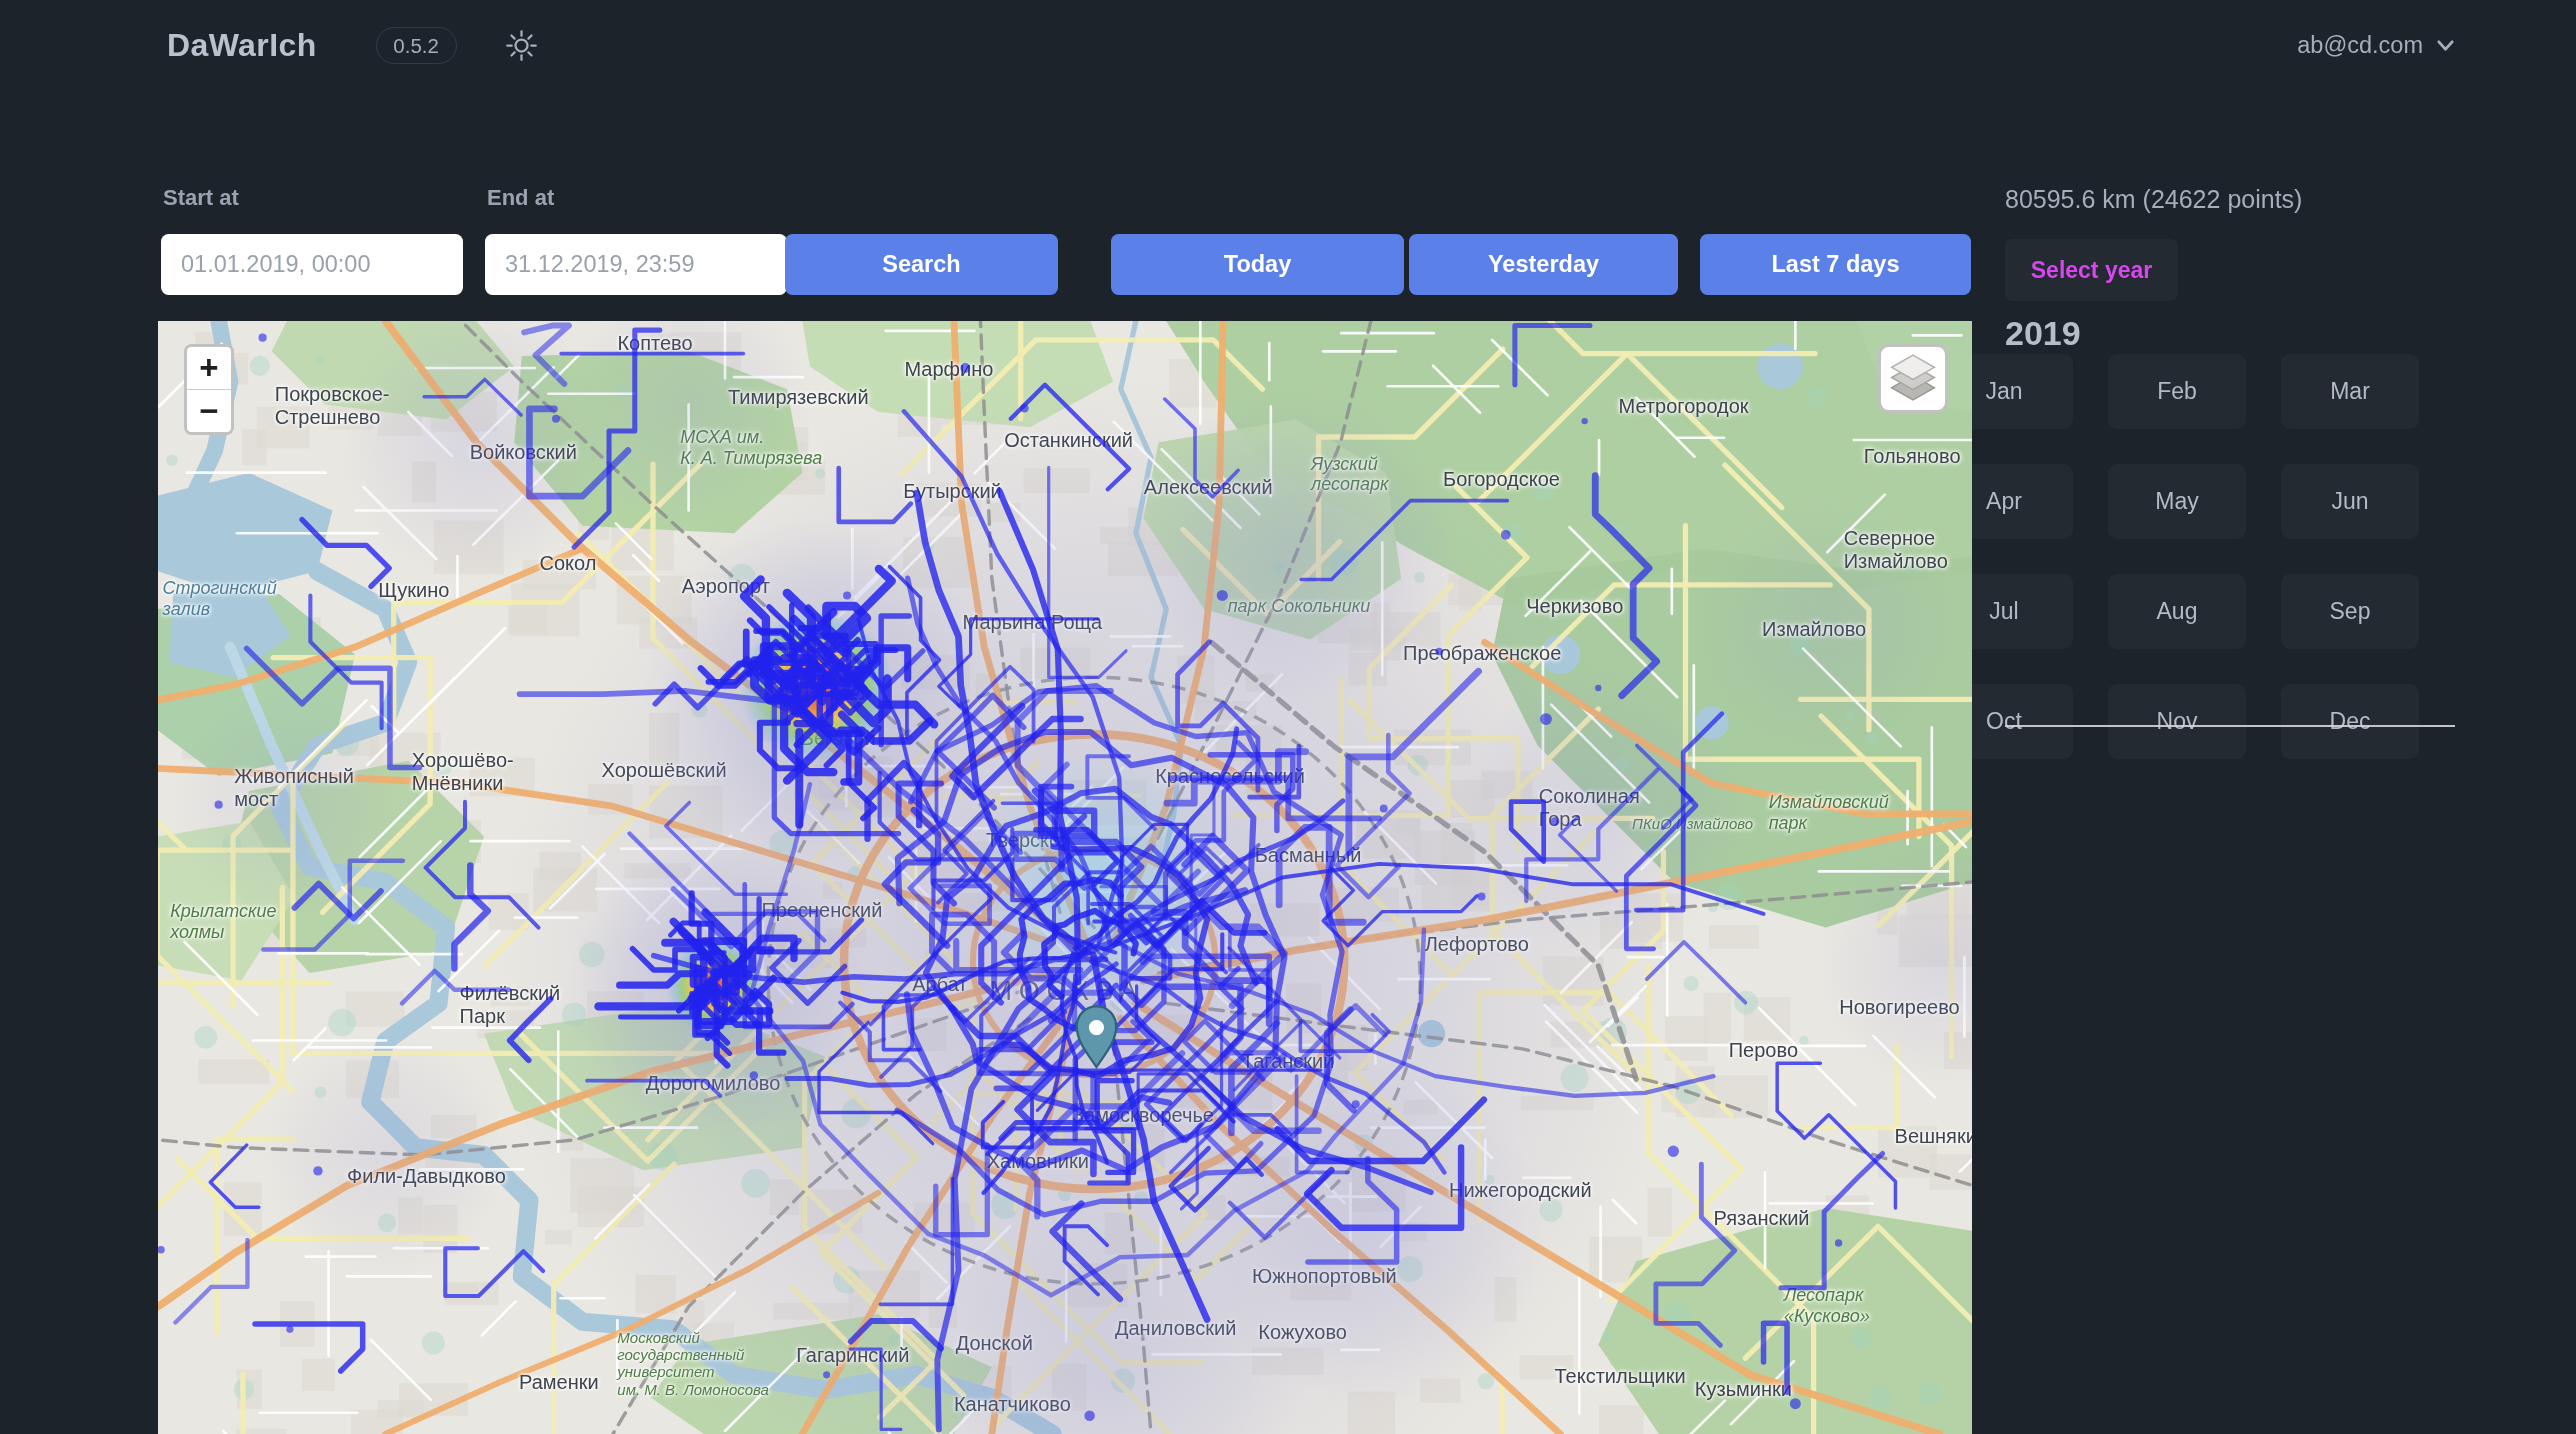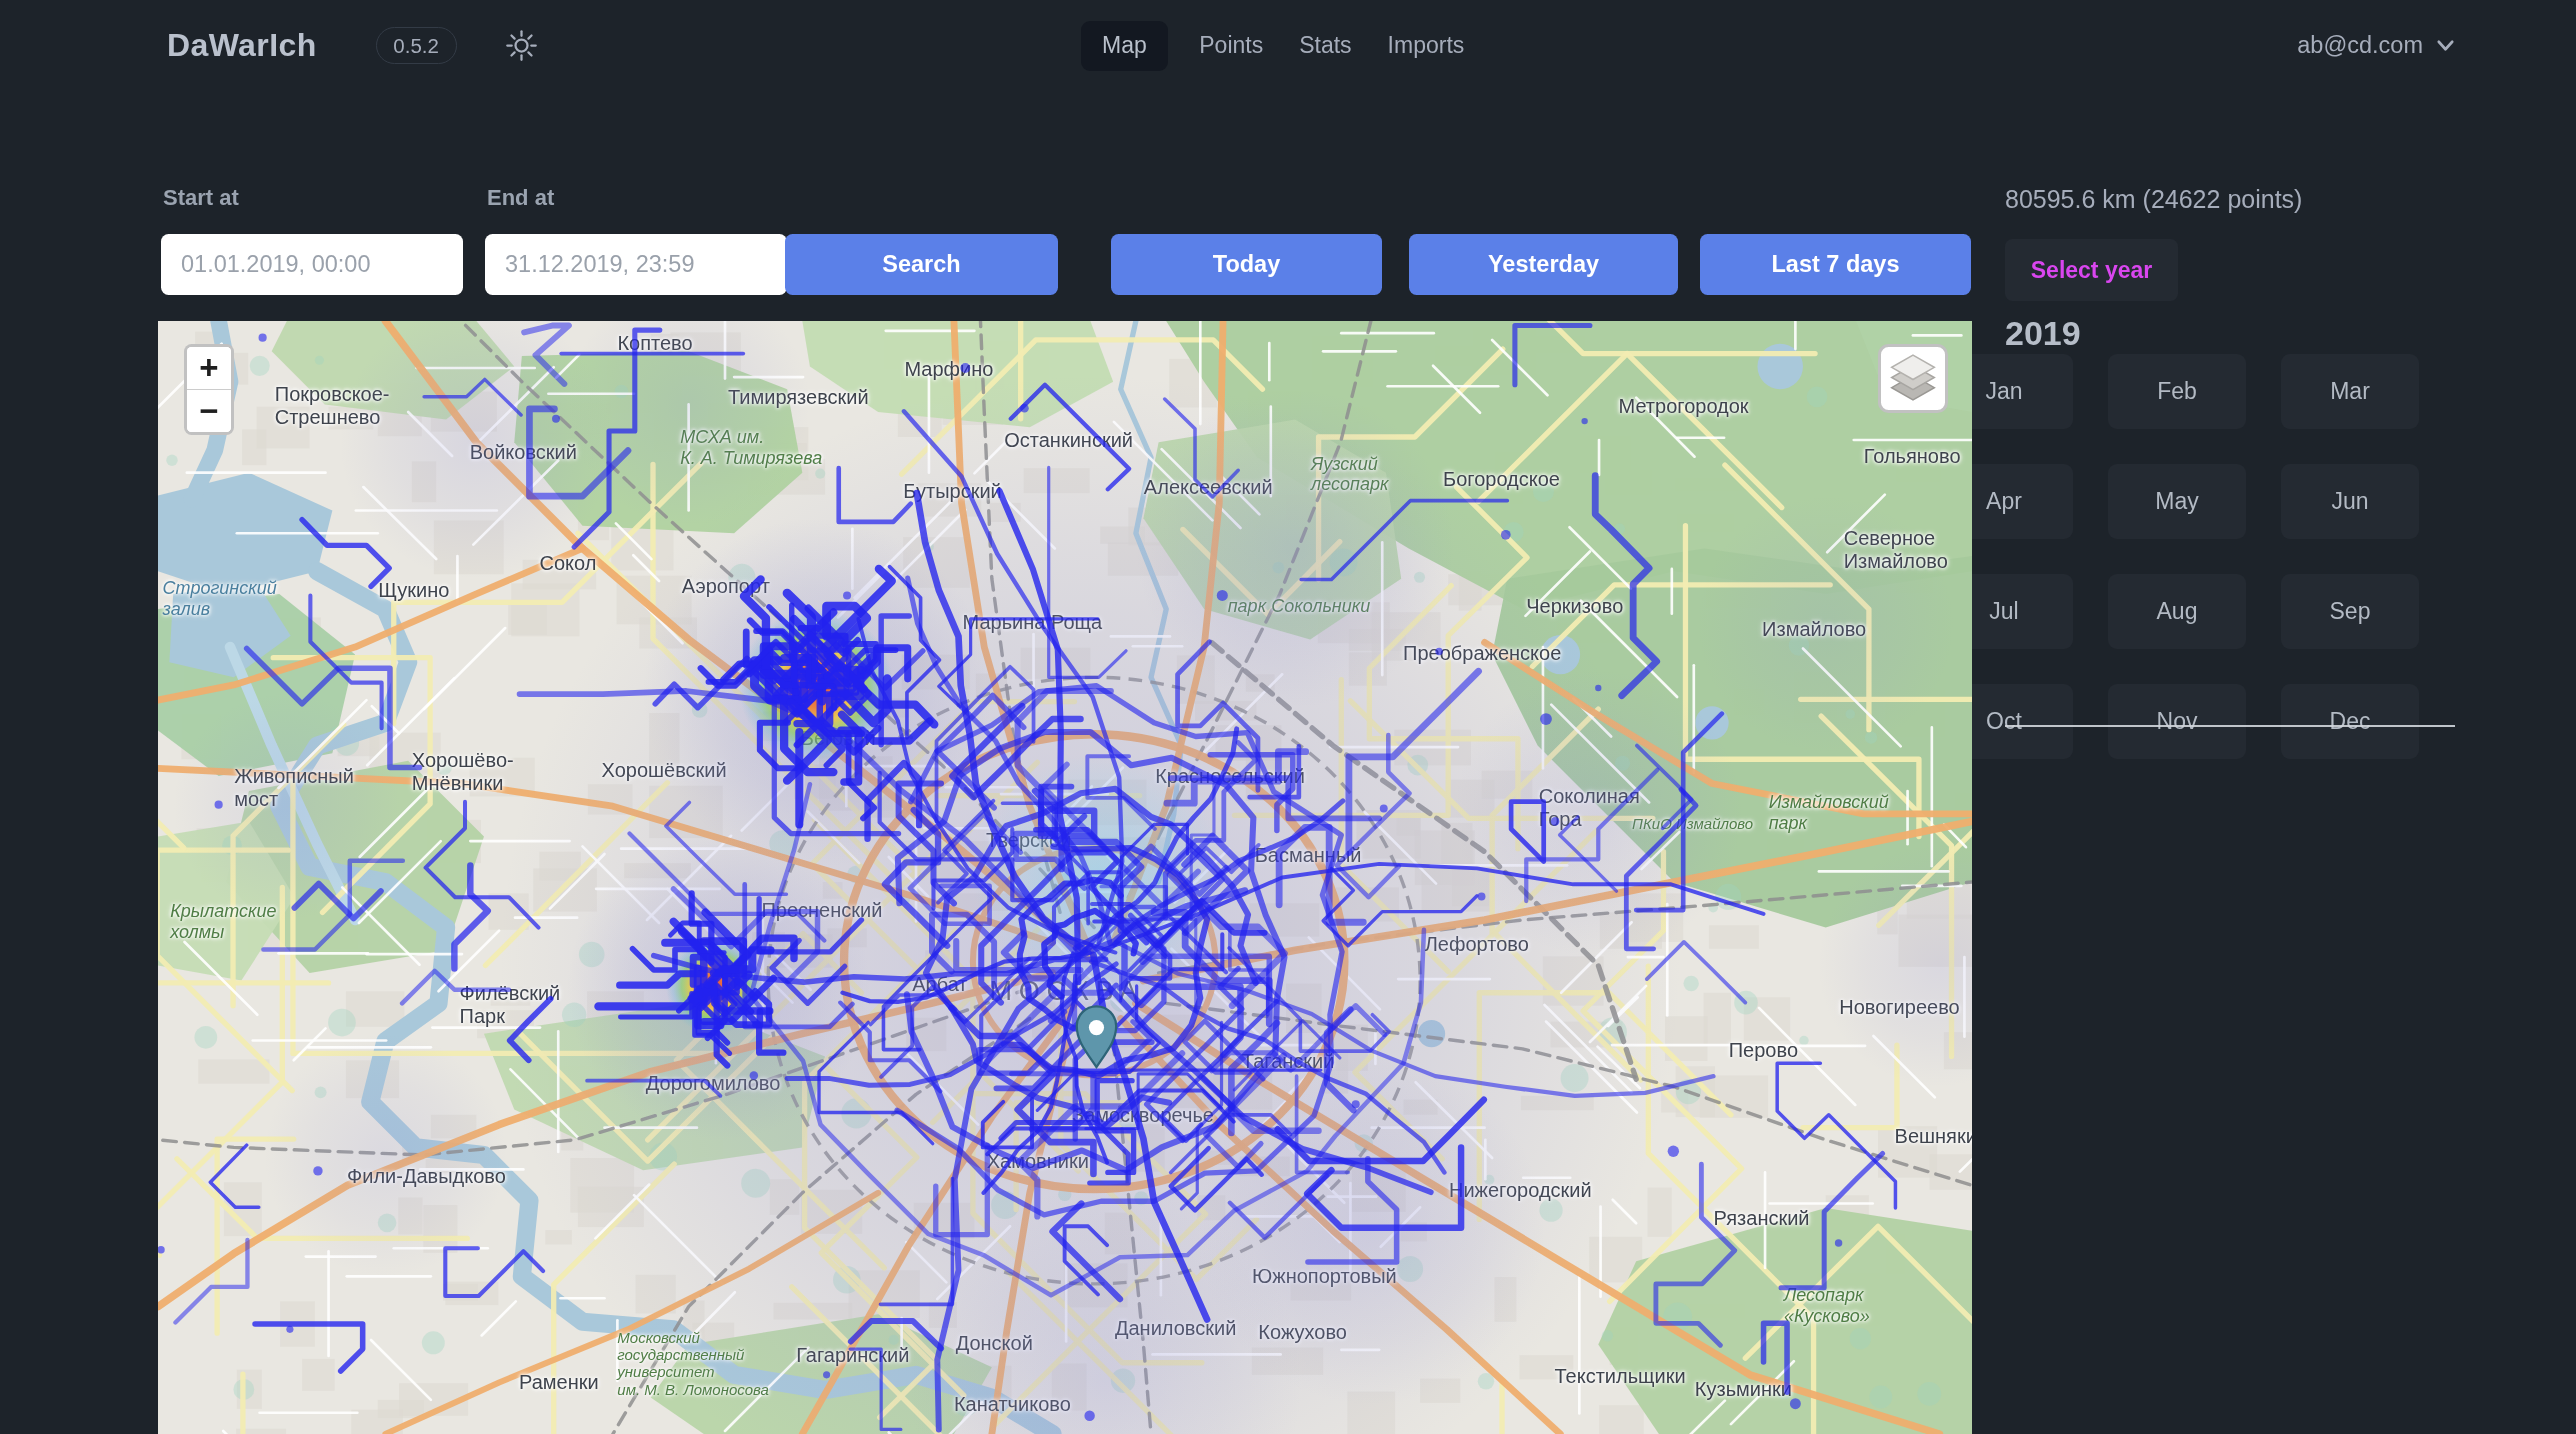--- a/index.html
+++ b/index.html
@@ -66,40 +66,34 @@
       <line x1="22" y1="3" x2="22" y2="9"></line>
         <line x1="22" y1="35" x2="22" y2="41"></line>
       <line x1="3" y1="22" x2="9" y2="22"></line>
         <line x1="35" y1="22" x2="41" y2="22"></line>
       <line x1="8.6" y1="8.6" x2="12.8" y2="12.8"></line>
         <line x1="31.2" y1="31.2" x2="35.4" y2="35.4"></line>
       <line x1="8.6" y1="35.4" x2="12.8" y2="31.2"></line>
         <line x1="31.2" y1="12.8" x2="35.4" y2="8.6"></line>
     </svg>
   </div>
-  <div class="tabs">
-    <div class="tab active">Map</div>
-    <div class="tab">Points</div>
-    <div class="tab">Stats</div>
-    <div class="tab">Imports</div>
-  </div>
   <div class="account">
     <span>ab@cd.com</span>
     <svg width="21" height="21" viewBox="0 0 28 28" fill="none" stroke="#a6adbb" stroke-width="3.5" stroke-linecap="round" stroke-linejoin="round">
       <polyline points="5,9 14,19 23,9"></polyline>
     </svg>
   </div>
 </div>
 
 <div class="field-label" style="left:163px;top:185px;">Start at</div>
 <input class="date-input" style="left: 161px; top: 234px; width: 302px;" value="01.01.2019, 00:00">
 <div class="field-label" style="left:487px;top:185px;">End at</div>
 <input class="date-input" style="left: 485px; top: 234px; width: 302px;" value="31.12.2019, 23:59">
 <button class="btn-blue" style="left:785px;top:234px;width:273px;">Search</button>
-<button class="btn-blue" style="left:1111px;top:234px;width:271px;">Today</button>
+<button class="btn-blue" style="left:1111px;top:234px;width:293px;">Today</button>
 <button class="btn-blue" style="left:1409px;top:234px;width:269px;">Yesterday</button>
 <button class="btn-blue" style="left:1700px;top:234px;width:271px;">Last 7 days</button>
 
 <div class="stats-line">80595.6 km (24622 points)</div>
 <button class="select-year">Select year</button>
 <div class="year-head">2019</div>
 <div class="months">
   <button class="month-btn">Jan</button>
   <button class="month-btn">Feb</button>
   <button class="month-btn">Mar</button>

